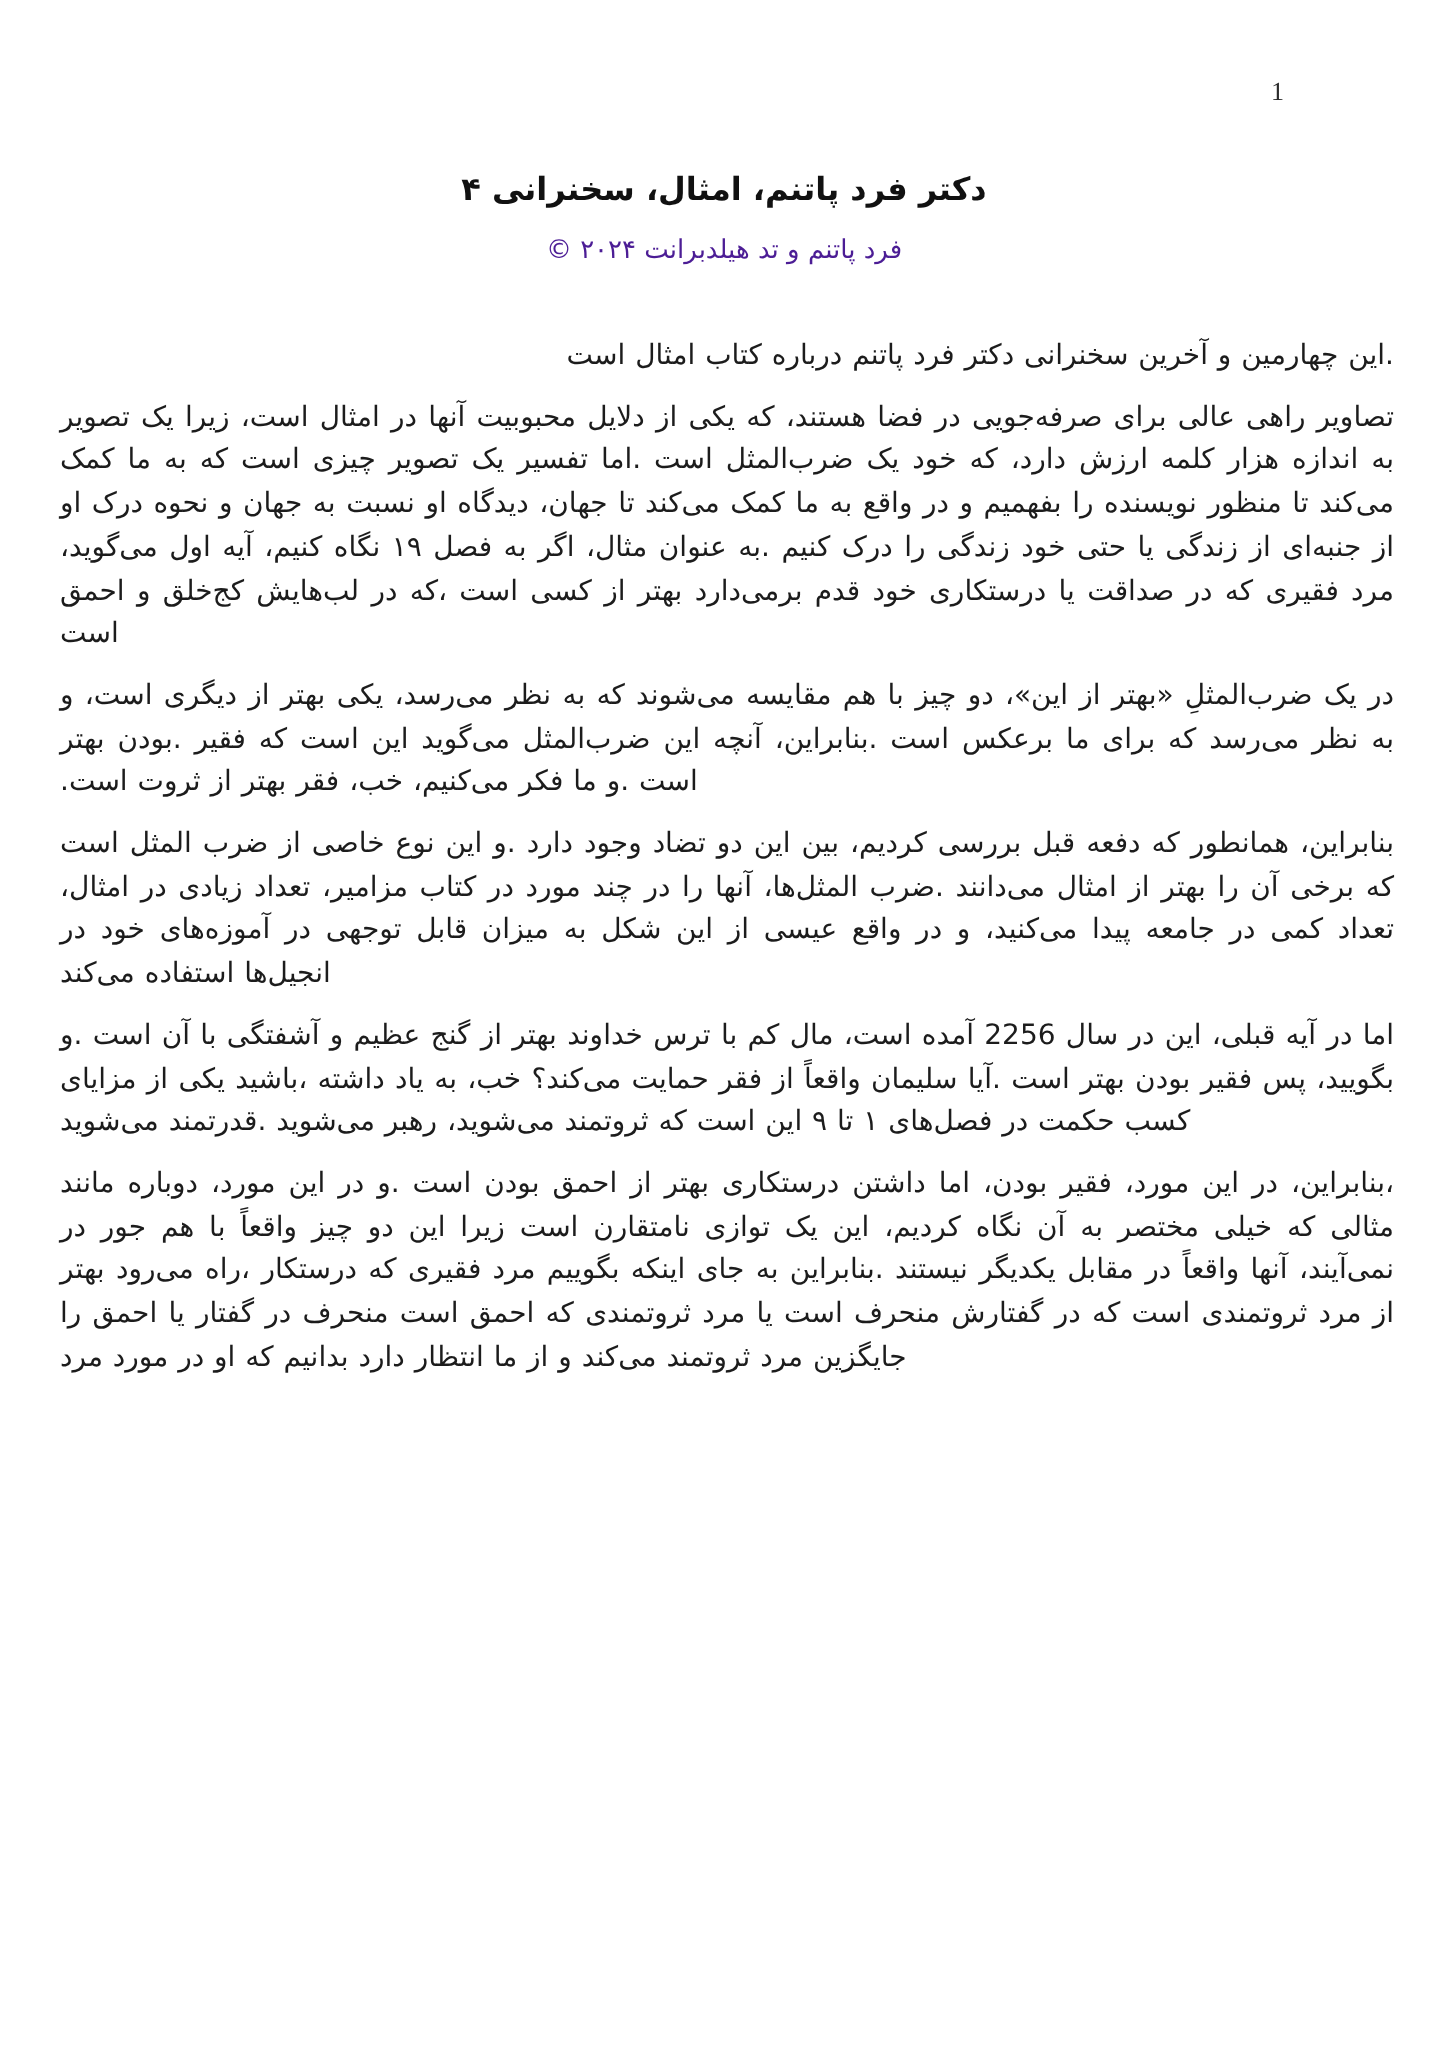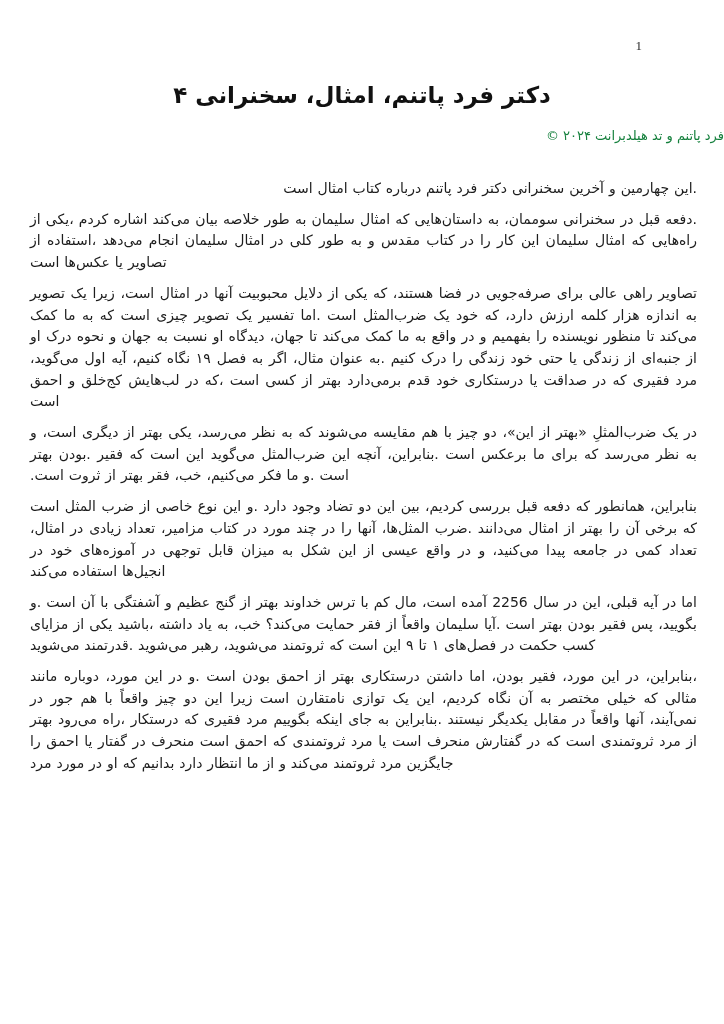--- a/index.html
+++ b/index.html
@@ -26,31 +26,31 @@
     top: 38px;
     right: 82px;
     font-family: "Liberation Serif", serif;
     font-size: 13px;
     color: #2b2b2b;
   }
   .doc-title {
     margin: 0;
     padding-top: 82px;
     text-align: center;
-    font-size: 23px;
+    font-size: 16px;
     font-weight: bold;
     line-height: 26px;
     color: #111111;
   }
   .doc-byline {
-    text-align: right;
+    text-align: center;
     font-size: 13px;
     line-height: 18px;
-    margin-top: 19px;
-    color: #15803d;
+    margin-top: 9px;
+    color: #4c1d95;
   }
   .content {
     margin: 33px 27px 0 30px;
     direction: rtl;
   }
   .para {
     font-size: 14px;
     line-height: 21.7px;
     margin: 0 0 9px 0;
     text-align: justify;
@@ -71,21 +71,20 @@
 
   <div class="page-number">1</div>
 
   <header>
     <h1 class="doc-title" dir="rtl">دکتر فرد پاتنم، امثال، سخنرانی ۴</h1>
     <div class="doc-byline" dir="rtl">فرد پاتنم و تد هیلدبرانت ۲۰۲۴ ©</div>
   </header>
 
   <main class="content" dir="rtl">
       <p class="para first" dir="rtl">.این چهارمین و آخرین سخنرانی دکتر فرد پاتنم درباره کتاب امثال است</p>
-      <p class="para" dir="rtl">.دفعه قبل در سخنرانی سوممان، به داستان‌هایی که امثال سلیمان به طور خلاصه بیان می‌کند اشاره کردم ،یکی از راه‌هایی که امثال سلیمان این کار را در کتاب مقدس و به طور کلی در امثال سلیمان انجام می‌دهد ،استفاده از تصاویر یا عکس‌ها است</p>
       <p class="para" dir="rtl">تصاویر راهی عالی برای صرفه‌جویی در فضا هستند، که یکی از دلایل محبوبیت آنها در امثال است، زیرا یک تصویر به اندازه هزار کلمه ارزش دارد، که خود یک ضرب‌المثل است .اما تفسیر یک تصویر چیزی است که به ما کمک می‌کند تا منظور نویسنده را بفهمیم و در واقع به ما کمک می‌کند تا جهان، دیدگاه او نسبت به جهان و نحوه درک او از جنبه‌ای از زندگی یا حتی خود زندگی را درک کنیم .به عنوان مثال، اگر به فصل ۱۹ نگاه کنیم، آیه اول می‌گوید، مرد فقیری که در صداقت یا درستکاری خود قدم برمی‌دارد بهتر از کسی است ،که در لب‌هایش کج‌خلق و احمق است</p>
       <p class="para" dir="rtl">در یک ضرب‌المثلِ «بهتر از این»، دو چیز با هم مقایسه می‌شوند که به نظر می‌رسد، یکی بهتر از دیگری است، و به نظر می‌رسد که برای ما برعکس است .بنابراین، آنچه این ضرب‌المثل می‌گوید این است که فقیر .بودن بهتر است .و ما فکر می‌کنیم، خب، فقر بهتر از ثروت است.</p>
       <p class="para" dir="rtl">بنابراین، همانطور که دفعه قبل بررسی کردیم، بین این دو تضاد وجود دارد .و این نوع خاصی از ضرب المثل است که برخی آن را بهتر از امثال می‌دانند .ضرب المثل‌ها، آنها را در چند مورد در کتاب مزامیر، تعداد زیادی در امثال، تعداد کمی در جامعه پیدا می‌کنید، و در واقع عیسی از این شکل به میزان قابل توجهی در آموزه‌های خود در انجیل‌ها استفاده می‌کند</p>
       <p class="para" dir="rtl">اما در آیه قبلی، این در سال 2256 آمده است، مال کم با ترس خداوند بهتر از گنج عظیم و آشفتگی با آن است .و بگویید، پس فقیر بودن بهتر است .آیا سلیمان واقعاً از فقر حمایت می‌کند؟ خب، به یاد داشته ،باشید یکی از مزایای کسب حکمت در فصل‌های ۱ تا ۹ این است که ثروتمند می‌شوید، رهبر می‌شوید .قدرتمند می‌شوید</p>
       <p class="para" dir="rtl">،بنابراین، در این مورد، فقیر بودن، اما داشتن درستکاری بهتر از احمق بودن است .و در این مورد، دوباره مانند مثالی که خیلی مختصر به آن نگاه کردیم، این یک توازی نامتقارن است زیرا این دو چیز واقعاً با هم جور در نمی‌آیند، آنها واقعاً در مقابل یکدیگر نیستند .بنابراین به جای اینکه بگوییم مرد فقیری که درستکار ،راه می‌رود بهتر از مرد ثروتمندی است که در گفتارش منحرف است یا مرد ثروتمندی که احمق است منحرف در گفتار یا احمق را جایگزین مرد ثروتمند می‌کند و از ما انتظار دارد بدانیم که او در مورد مرد</p>
     </main>
 
 </div>
 
 </body></html>

